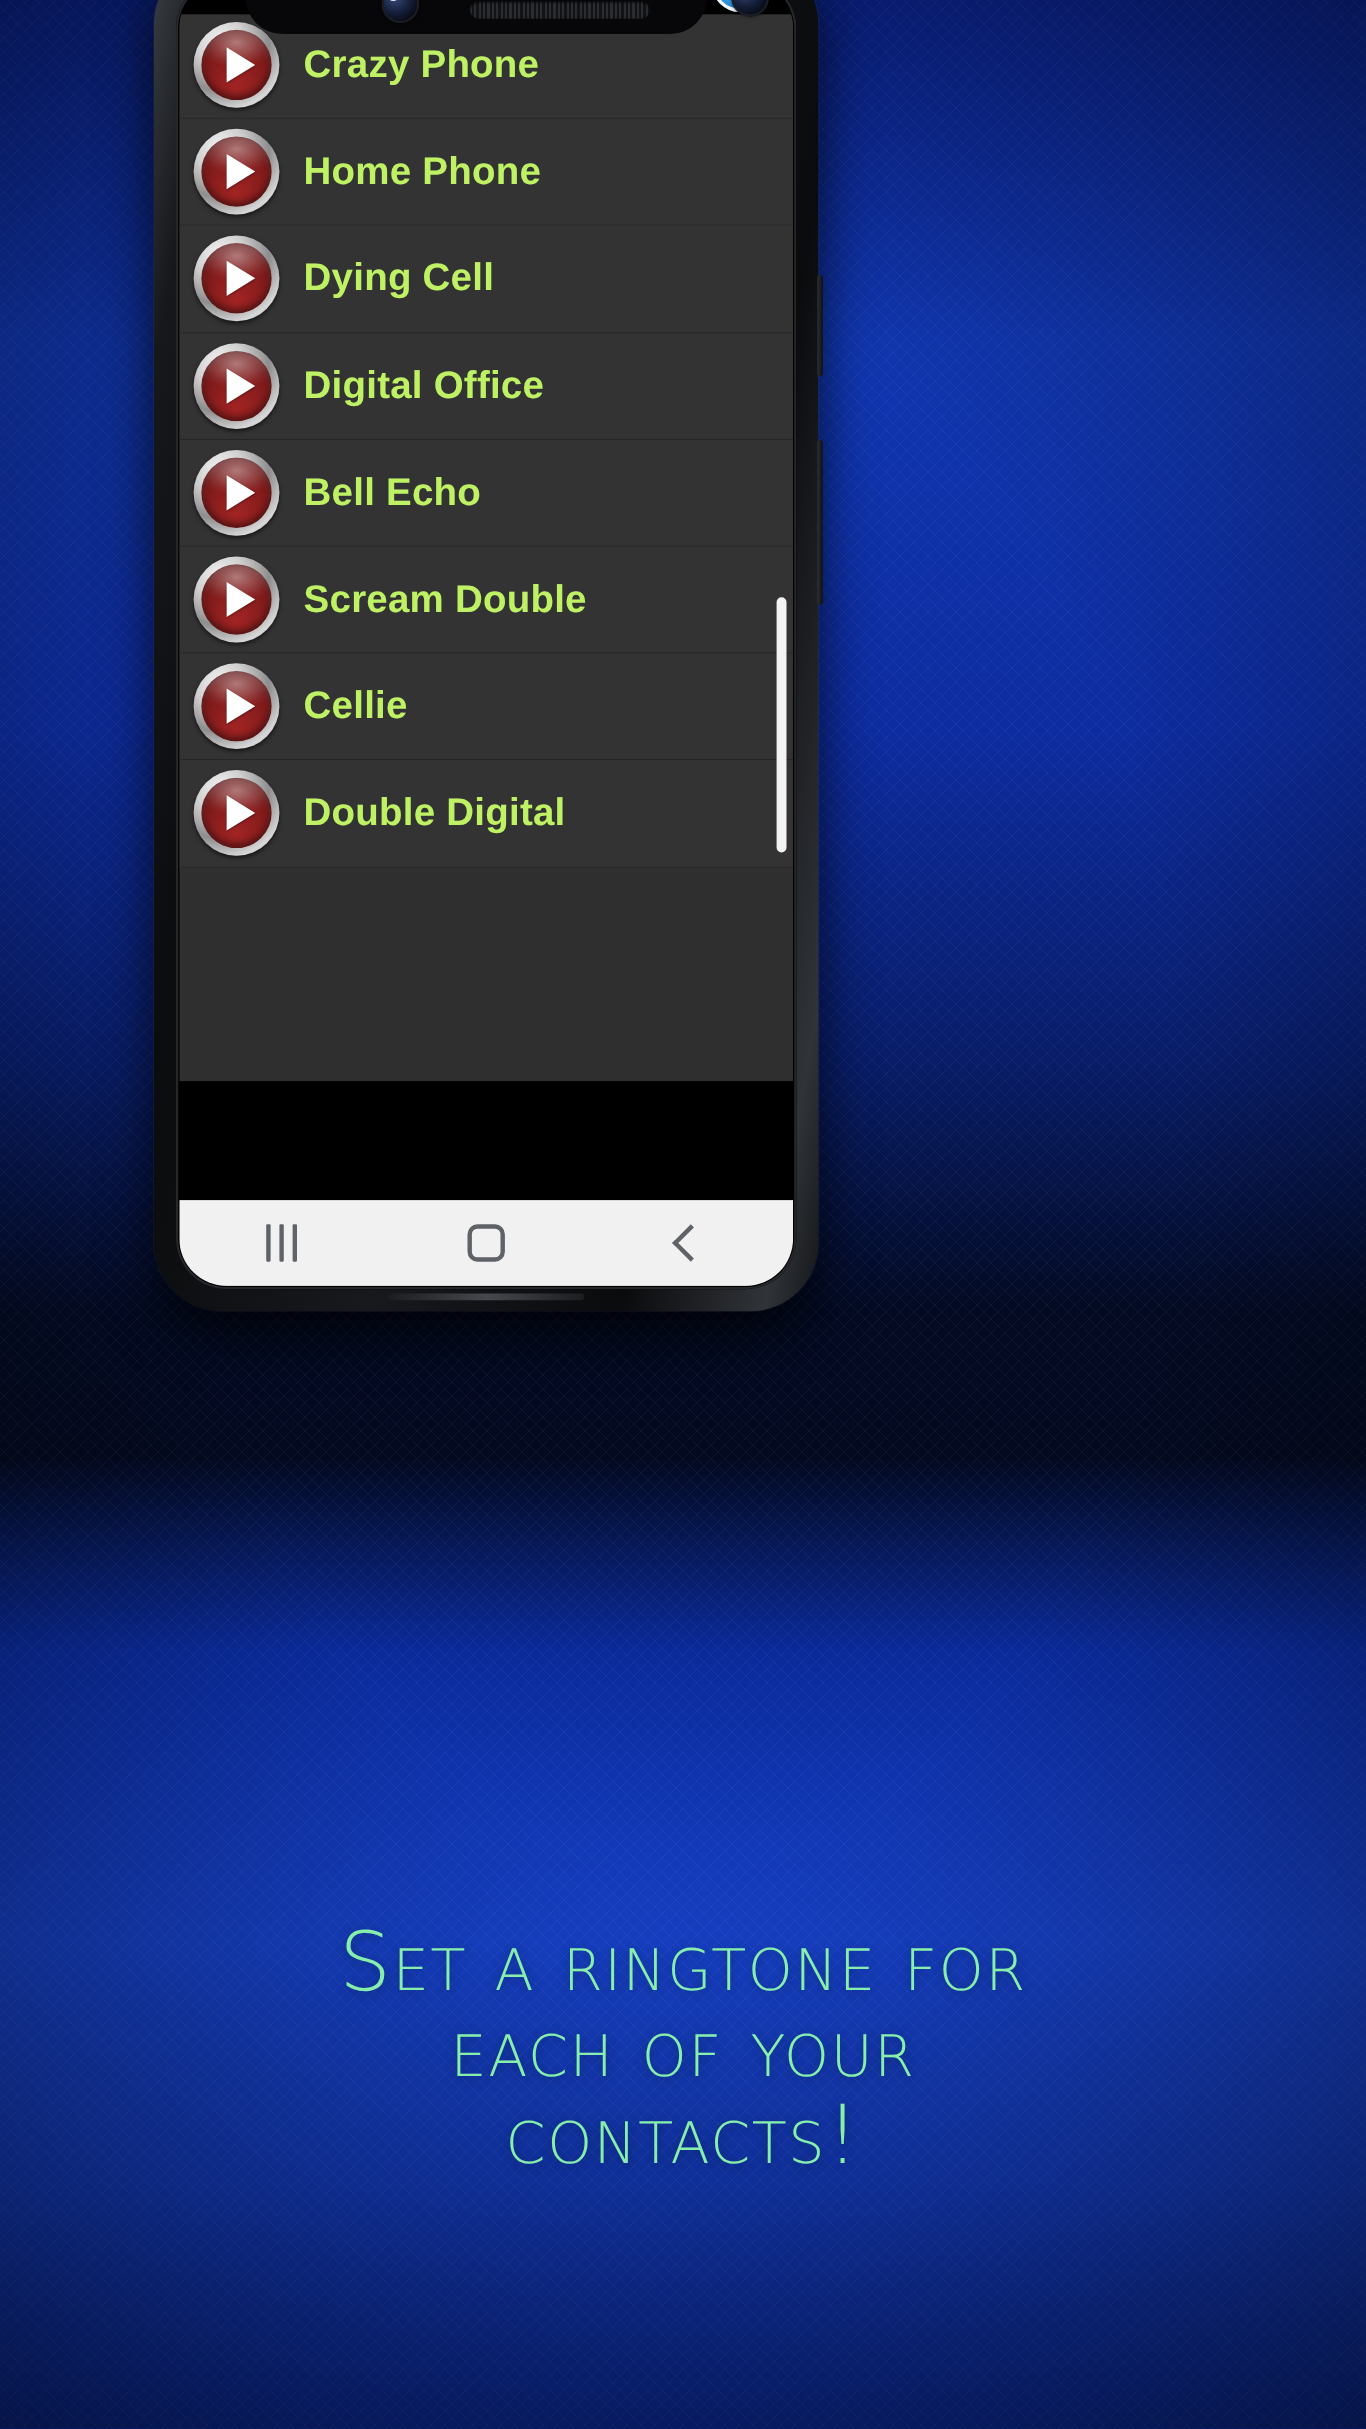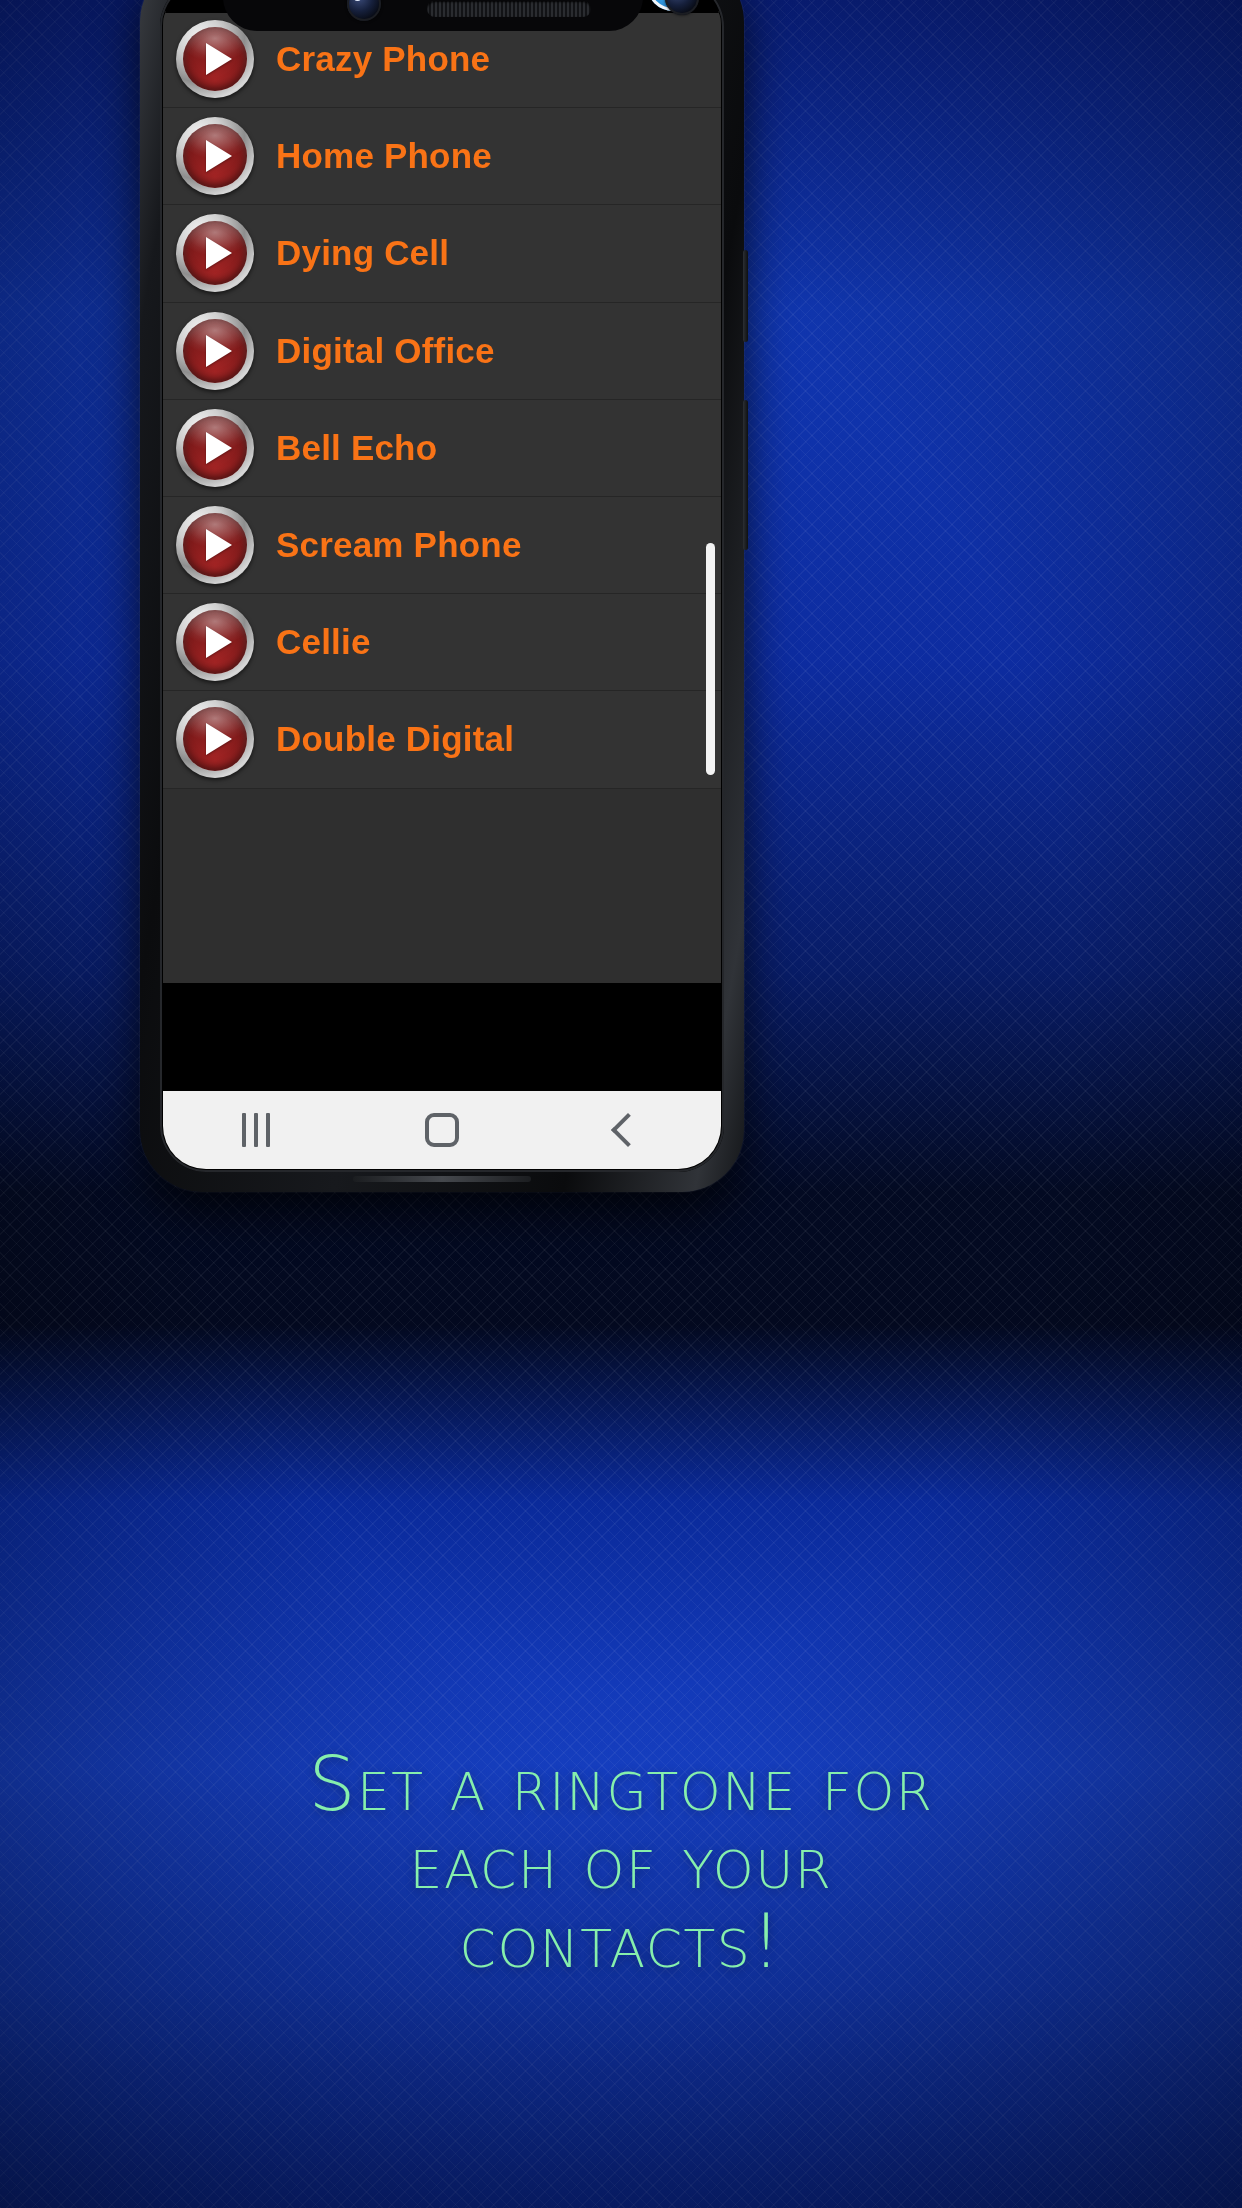--- a/index.html
+++ b/index.html
@@ -151,21 +151,21 @@
     width:0;height:0;
     border-left:26px solid #ffffff;
     border-top:16px solid transparent;
     border-bottom:16px solid transparent;
     margin-left:8px;
     filter:drop-shadow(0 1px 1px rgba(0,0,0,.35));
   }
   .row-label {
     margin-left:22px;
     font-size:35px; font-weight:700;
-    color:#f97316;
+    color:#bef264;
     letter-spacing:0.2px;
     text-align:right;
   }
 
   .scrollbar {
     position:absolute; right:6px; top:560px;
     width:9px; height:232px; border-radius:5px;
     background:#f3f3f3;
     z-index:6;
   }
@@ -273,21 +273,21 @@
               <div class="play-core"></div>
               <div class="play-tri"></div>
             </div>
             <div class="row-label">Bell Echo</div>
           </div>
           <div class="row">
             <div class="play">
               <div class="play-core"></div>
               <div class="play-tri"></div>
             </div>
-            <div class="row-label">Scream Phone</div>
+            <div class="row-label">Scream Double</div>
           </div>
           <div class="row">
             <div class="play">
               <div class="play-core"></div>
               <div class="play-tri"></div>
             </div>
             <div class="row-label">Cellie</div>
           </div>
           <div class="row">
             <div class="play">

